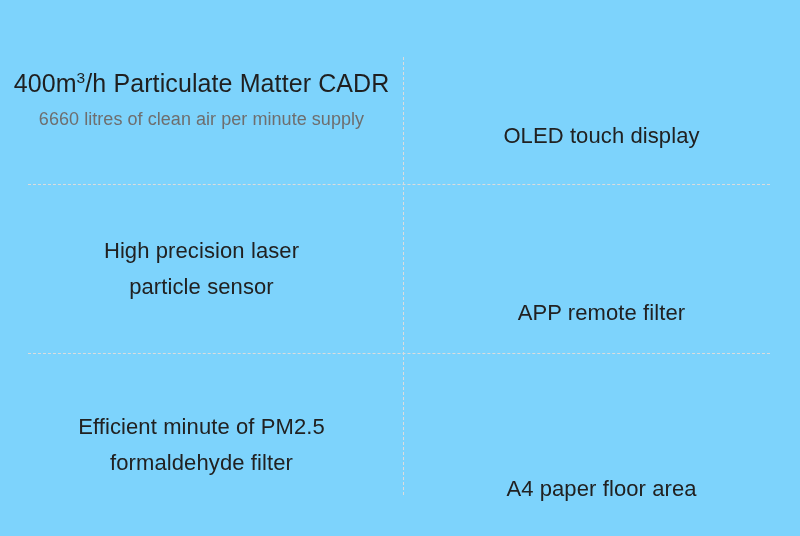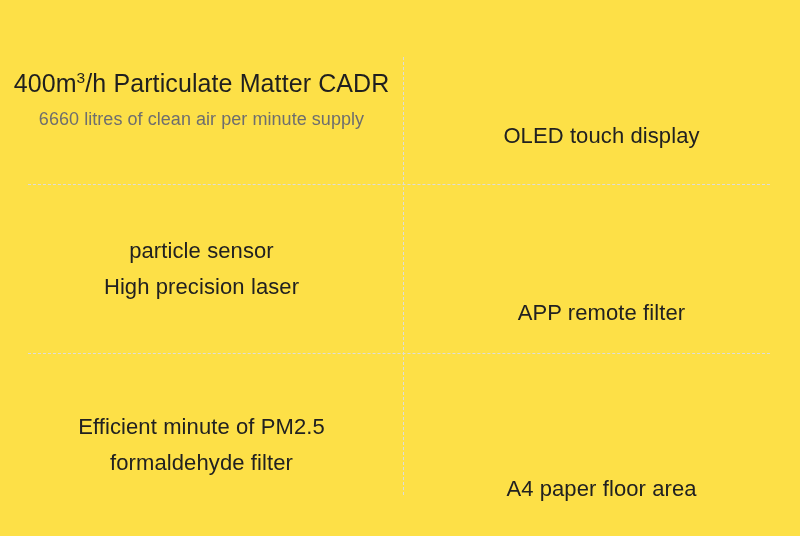--- a/index.html
+++ b/index.html
@@ -12,21 +12,21 @@
     height: 536px;
     overflow: hidden;
     font-family: "Liberation Sans", sans-serif;
     -webkit-font-smoothing: antialiased;
   }
 
   #spec-grid {
     position: relative;
     width: 800px;
     height: 536px;
-    background: #fde047;
+    background: #7dd3fc;
   }
 
   
   .divider-h {
     position: absolute;
     left: 28px;
     width: 742px;
     height: 0;
     border-top: 1px dashed #dcdcdc;
   }
@@ -113,22 +113,22 @@
   </div>
 
   <div class="cell col-right row-1">
     <div class="cell-text">
       <span class="line">OLED touch display</span>
     </div>
   </div>
 
   <div class="cell col-left row-2">
     <div class="cell-text">
+      <span class="line">High precision laser</span>
       <span class="line">particle sensor</span>
-      <span class="line">High precision laser</span>
     </div>
   </div>
 
   <div class="cell col-right row-2">
     <div class="cell-text">
       <span class="line">APP remote filter</span>
     </div>
   </div>
 
   <div class="cell col-left row-3">

